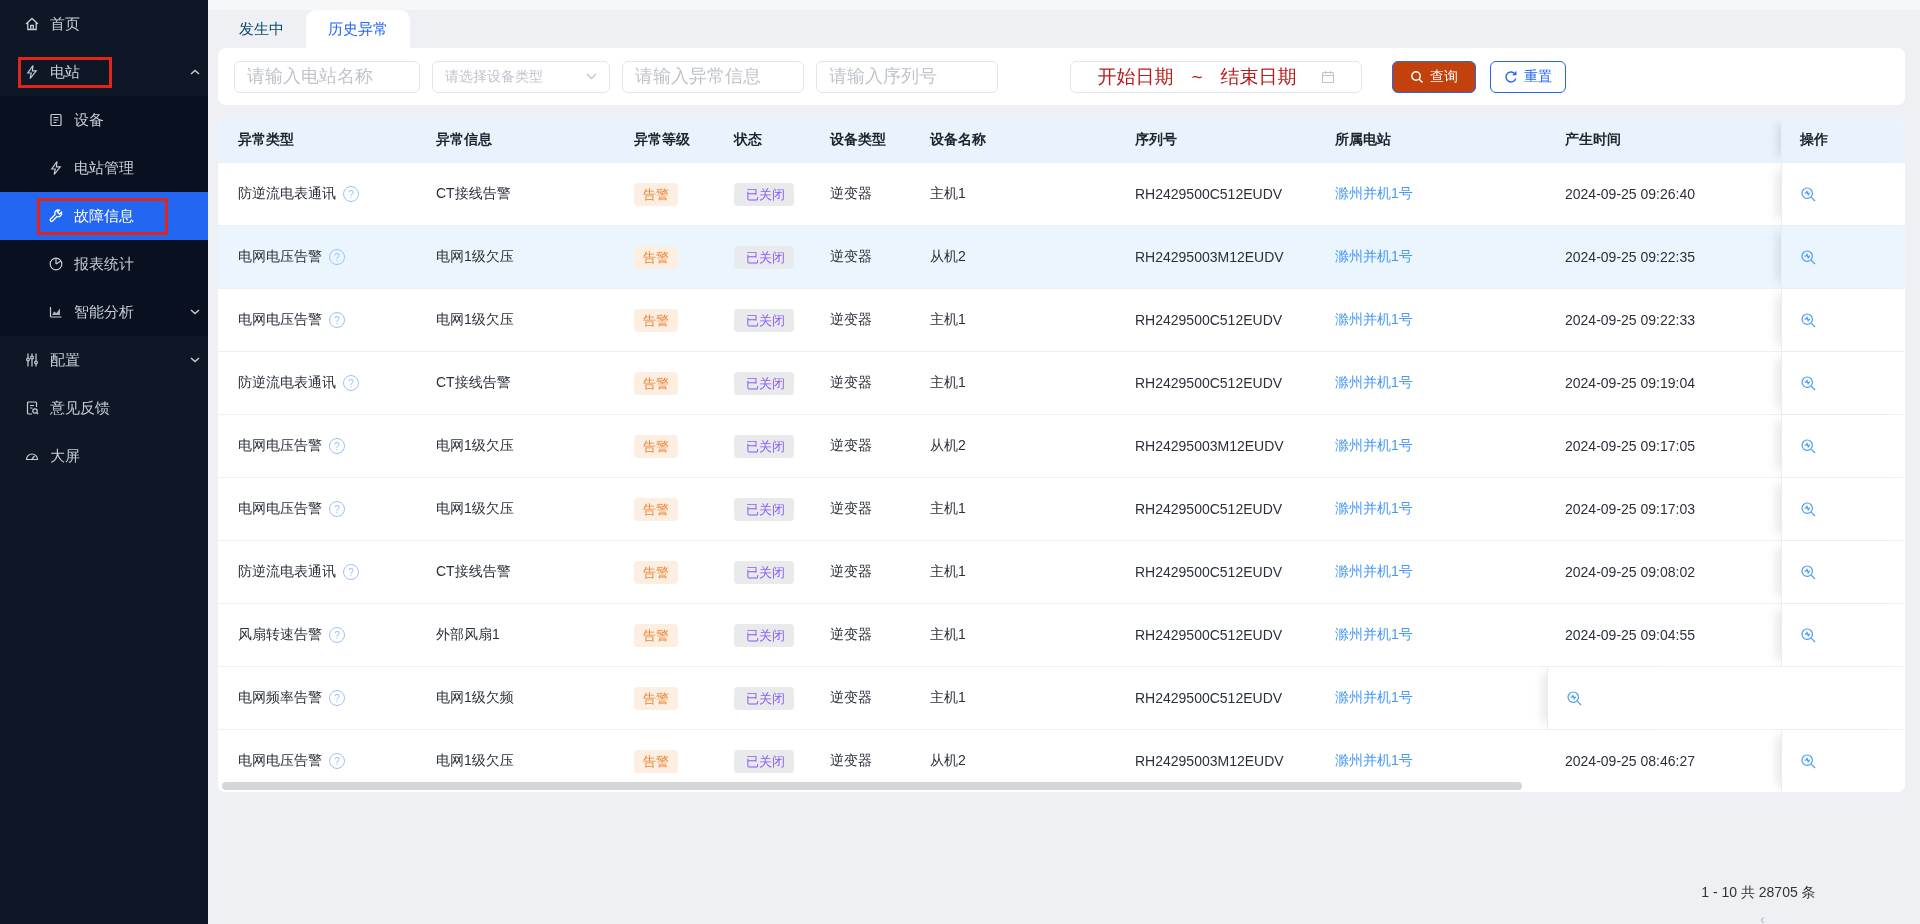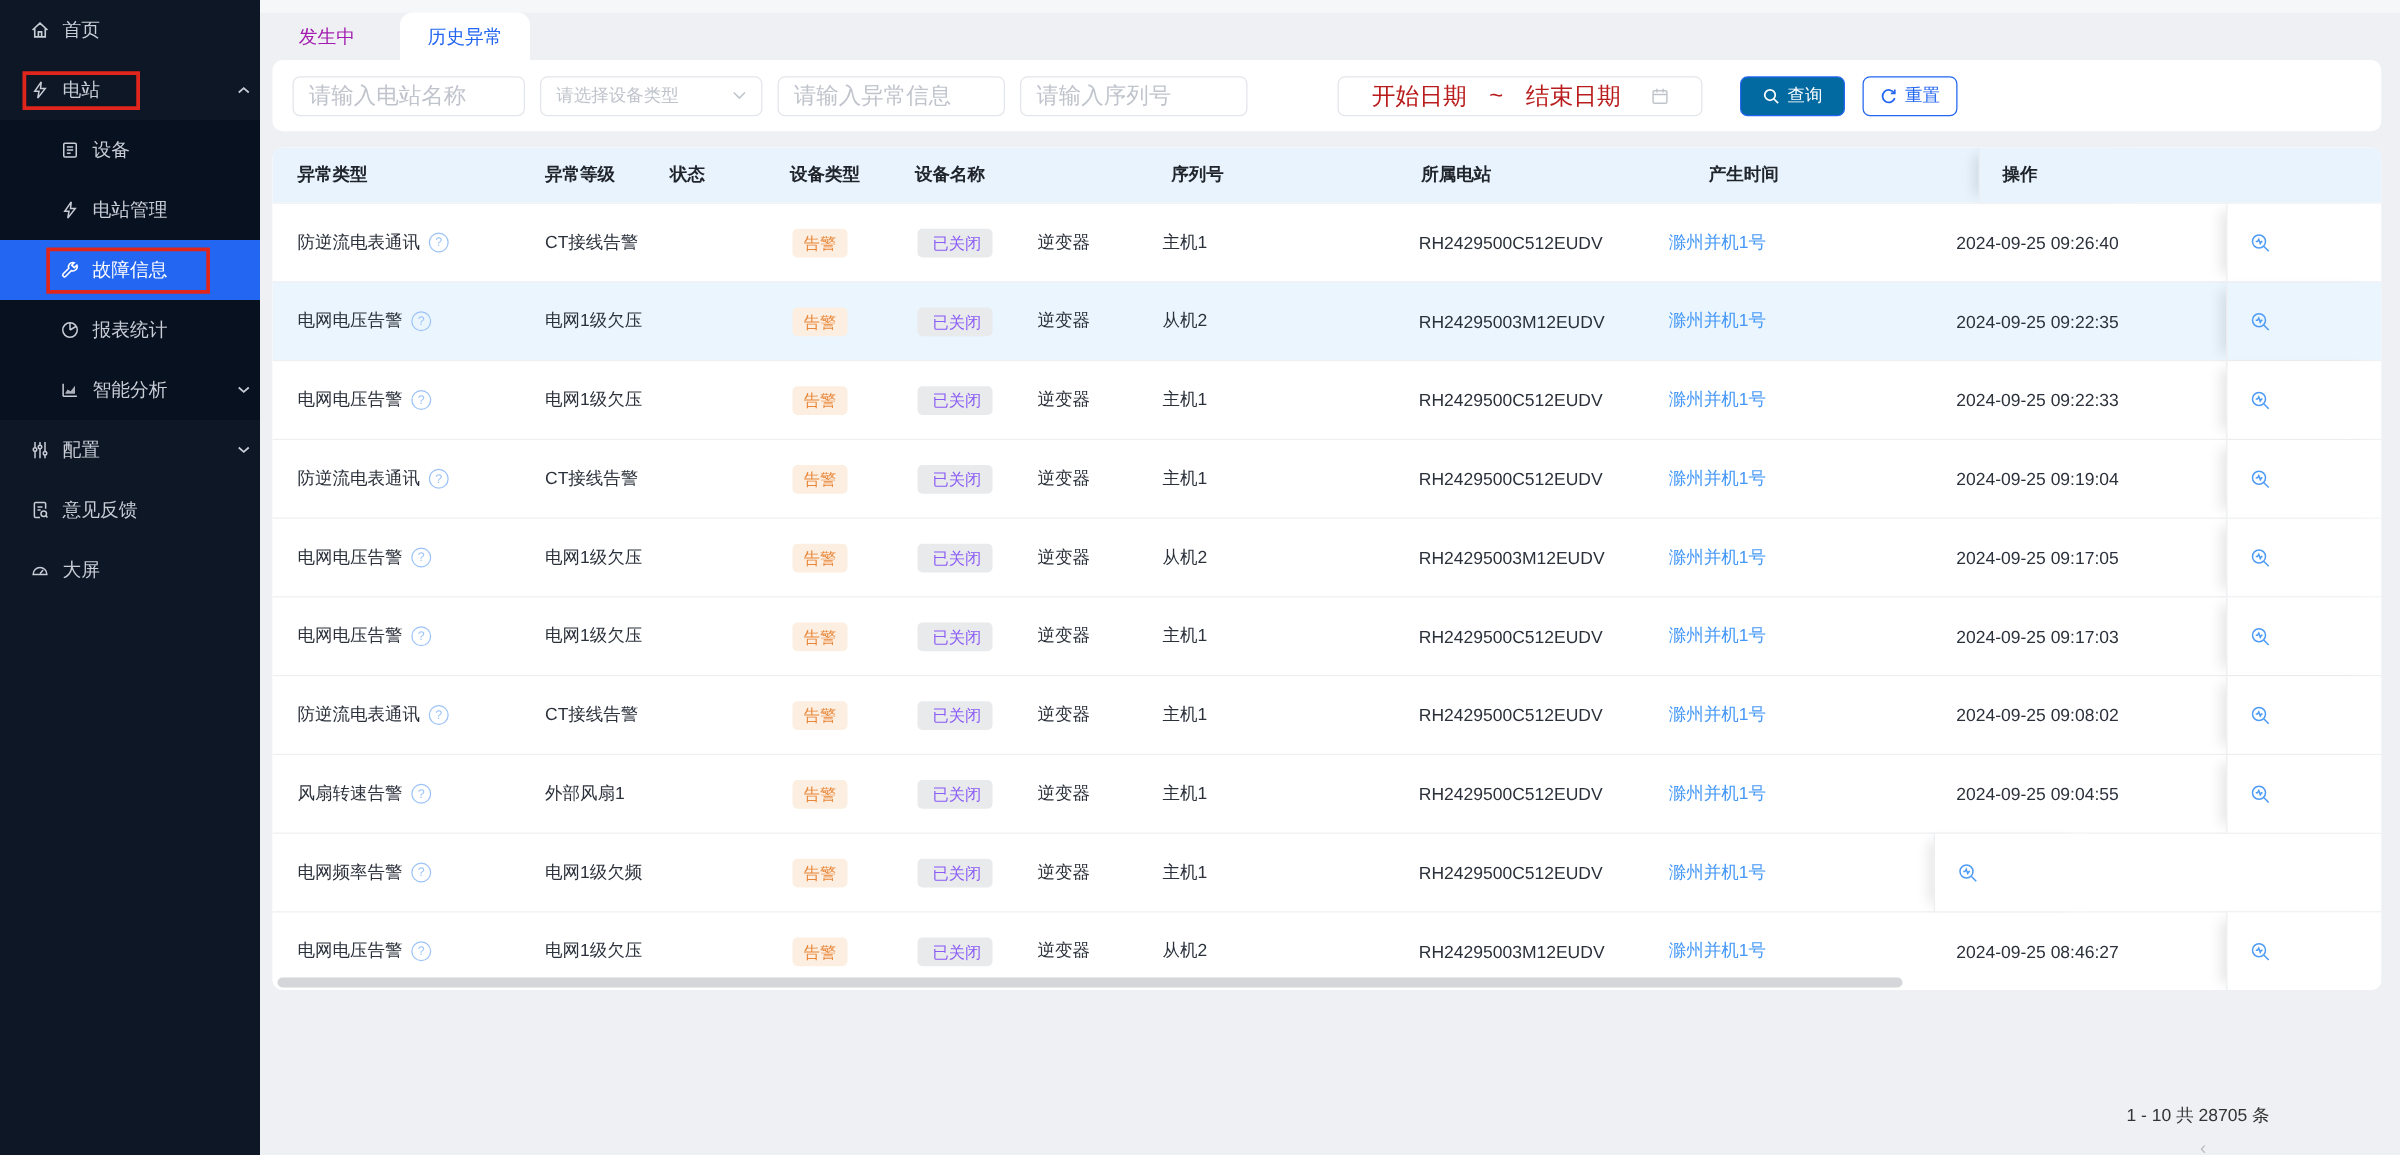--- a/index.html
+++ b/index.html
@@ -15,34 +15,34 @@
   .side-item.active { background:#2366f1; color:#ffffff; }
   .chev { position:absolute; right:16px; top:50%; transform:translateY(-50%); width:10px; height:8px; }
   .red-box { position:absolute; border:3px solid #e0261c; pointer-events:none; z-index:5; }
   .red-box.b1 { left:18px; top:57px; width:94px; height:31px; }
   .red-box.b2 { left:37px; top:198px; width:131px; height:37px; }
 
   
   .main { position:absolute; left:208px; top:0; right:0; bottom:0; background:#eef0f3; }
   .top-strip { height:10px; background:#f6f7f9; }
   .tabbar { height:38px; display:flex; align-items:stretch; padding-left:27px; }
-  .tab { display:flex; align-items:center; font-size:15px; color:#a21caf; padding:0 4px; margin-right:32px; cursor:pointer; }
+  .tab { display:flex; align-items:center; font-size:15px; color:#0c4a6e; padding:0 4px; margin-right:18px; cursor:pointer; }
   .tab.active { background:#ffffff; color:#2366f1; border-radius:10px 10px 0 0; padding:0 22px; margin-right:5px; }
 
   .filter-card { position:absolute; left:10px; right:15px; top:48px; height:57px; background:#fff; border-radius:8px; display:flex; align-items:center; padding:0 16px; }
   .f-input { height:32px; border:1px solid #e2e5ea; border-radius:6px; background:#fff; display:flex; align-items:center; padding:0 12px; font-size:14px; color:#c0c4cc; margin-right:12px; position:relative; }
   .f-input input { border:none; outline:none; width:100%; font-size:18px; color:#333; font-family:inherit; background:transparent; }
   .f-input input::placeholder { color:#c0c4cc; }
   .w1 { width:186px; } .w2 { width:178px; } .w3 { width:182px; } .w4 { width:182px; }
   .f-select .arrow { margin-left:auto; }
   .f-date { width:292px; justify-content:center; gap:18px; margin-left:60px; }
   .f-date .dtxt { color:#b91c1c; font-size:19px; }
   .f-date .cal { margin-left:6px; display:inline-flex; }
   .btn { height:32px; border-radius:6px; display:flex; align-items:center; justify-content:center; font-size:14px; cursor:pointer; gap:6px; }
-  .btn-primary { width:84px; background:#0369a1; color:#fff; border:1px solid #2366f1; margin-left:18px; }
+  .btn-primary { width:84px; background:#c2410c; color:#fff; border:1px solid #2366f1; margin-left:18px; }
   .btn-ghost { width:76px; background:#fff; color:#2366f1; border:1px solid #2366f1; margin-left:14px; }
 
   
   .table-card { position:absolute; left:10px; right:15px; top:118px; height:674px; background:#fff; border-radius:8px; overflow:hidden; }
   .thead { display:flex; height:44px; background:#e8f3fd; align-items:center; }
   .trow { display:flex; height:63px; align-items:center; border-top:1px solid #eef0f2; background:#fff; }
   .trow.row-hover { background:#eaf5fe; }
   .td, .th { padding-left:18px; font-size:14px; color:#2b313b; display:flex; align-items:center; height:100%; flex:0 0 auto; }
   .th { color:#20252c; font-weight:600; }
   .c0 { width:200px; padding-left:20px; }
@@ -231,20 +231,21 @@
           <path d="M11.8 8.5 a5 5 0 1 1 -0.4 -4"></path>
           <path d="M11.8 1.5 V4.6 H8.7"></path>
         </svg>
       <span>重置</span>
     </div>
   </div>
 
   <div class="table-card">
     <div class="thead">
       <div class="th c0">异常类型</div>
+      <div class="th c1">异常信息</div>
       <div class="th c2">异常等级</div>
       <div class="th c3">状态</div>
       <div class="th c4">设备类型</div>
       <div class="th c5">设备名称</div>
       <div class="th c6">序列号</div>
       <div class="th c7">所属电站</div>
       <div class="th c8">产生时间</div>
       <div class="th c9">操作</div>
     </div>
     <div>

